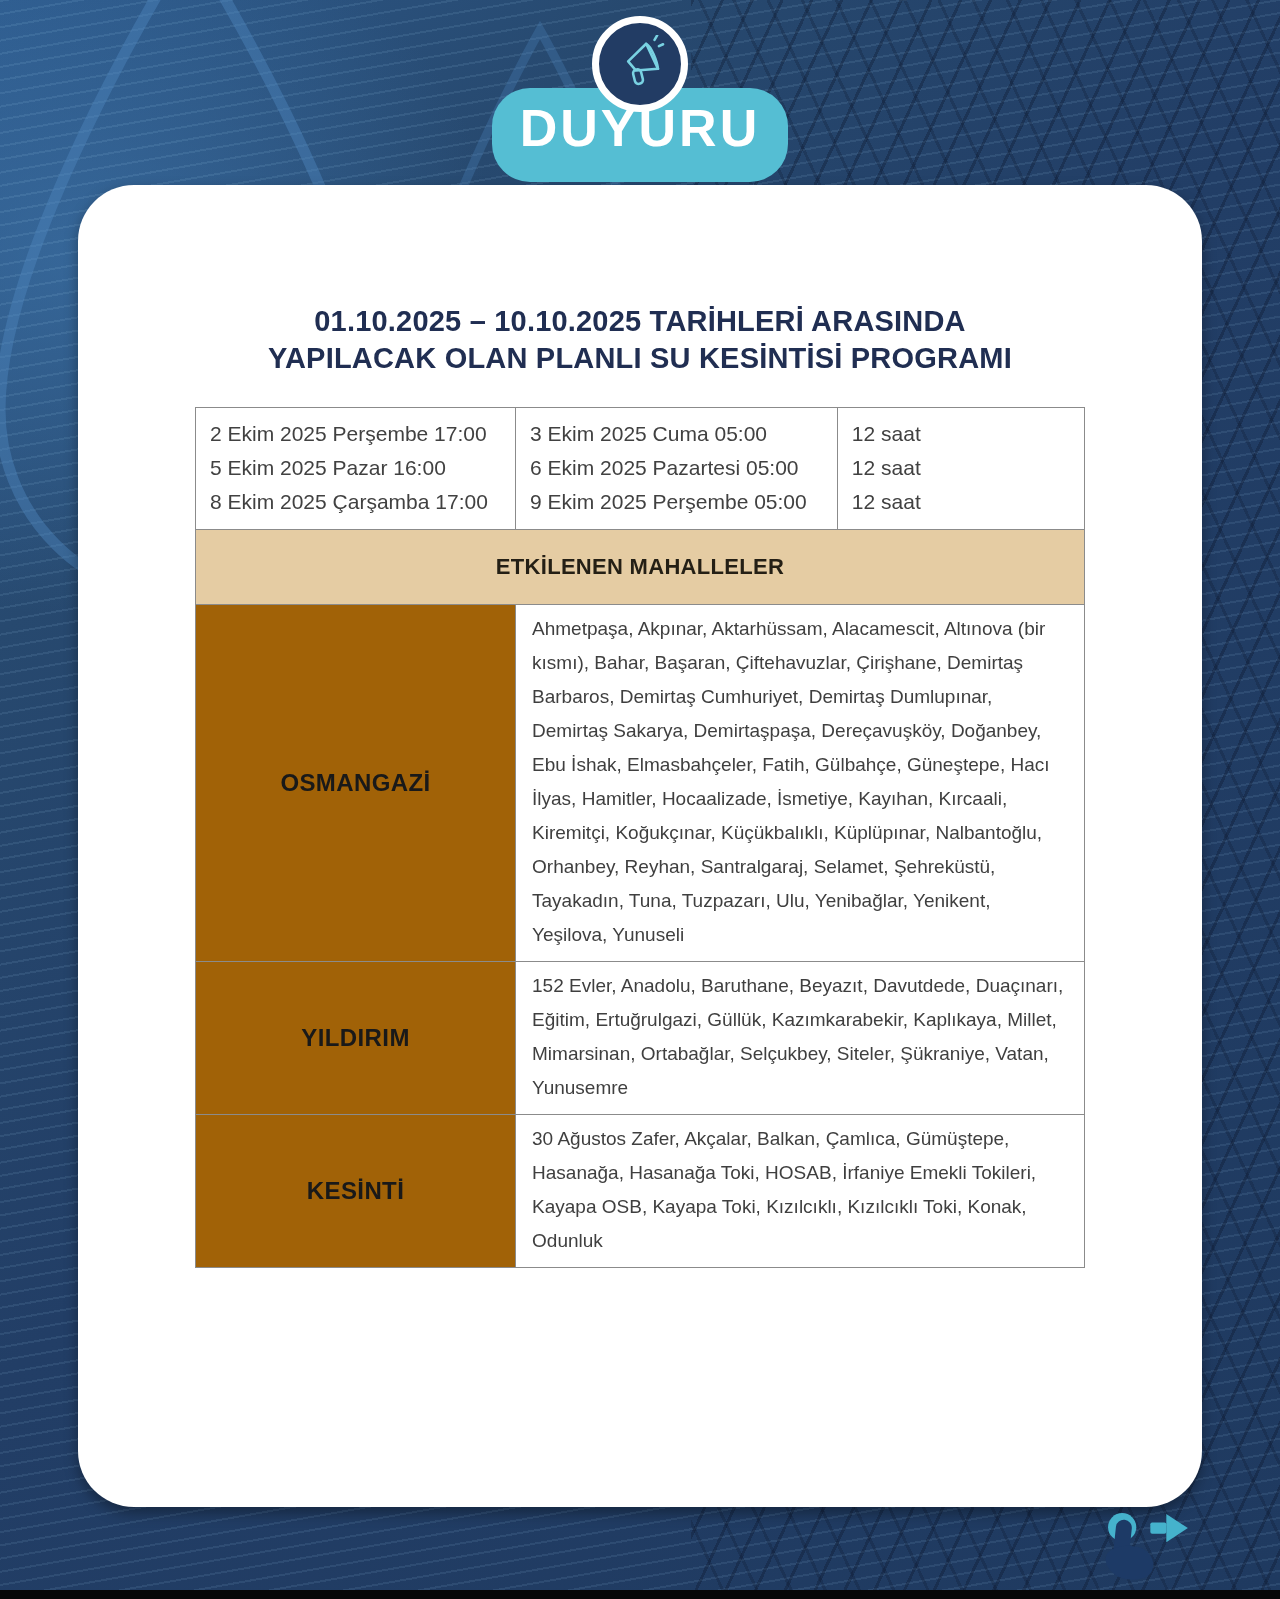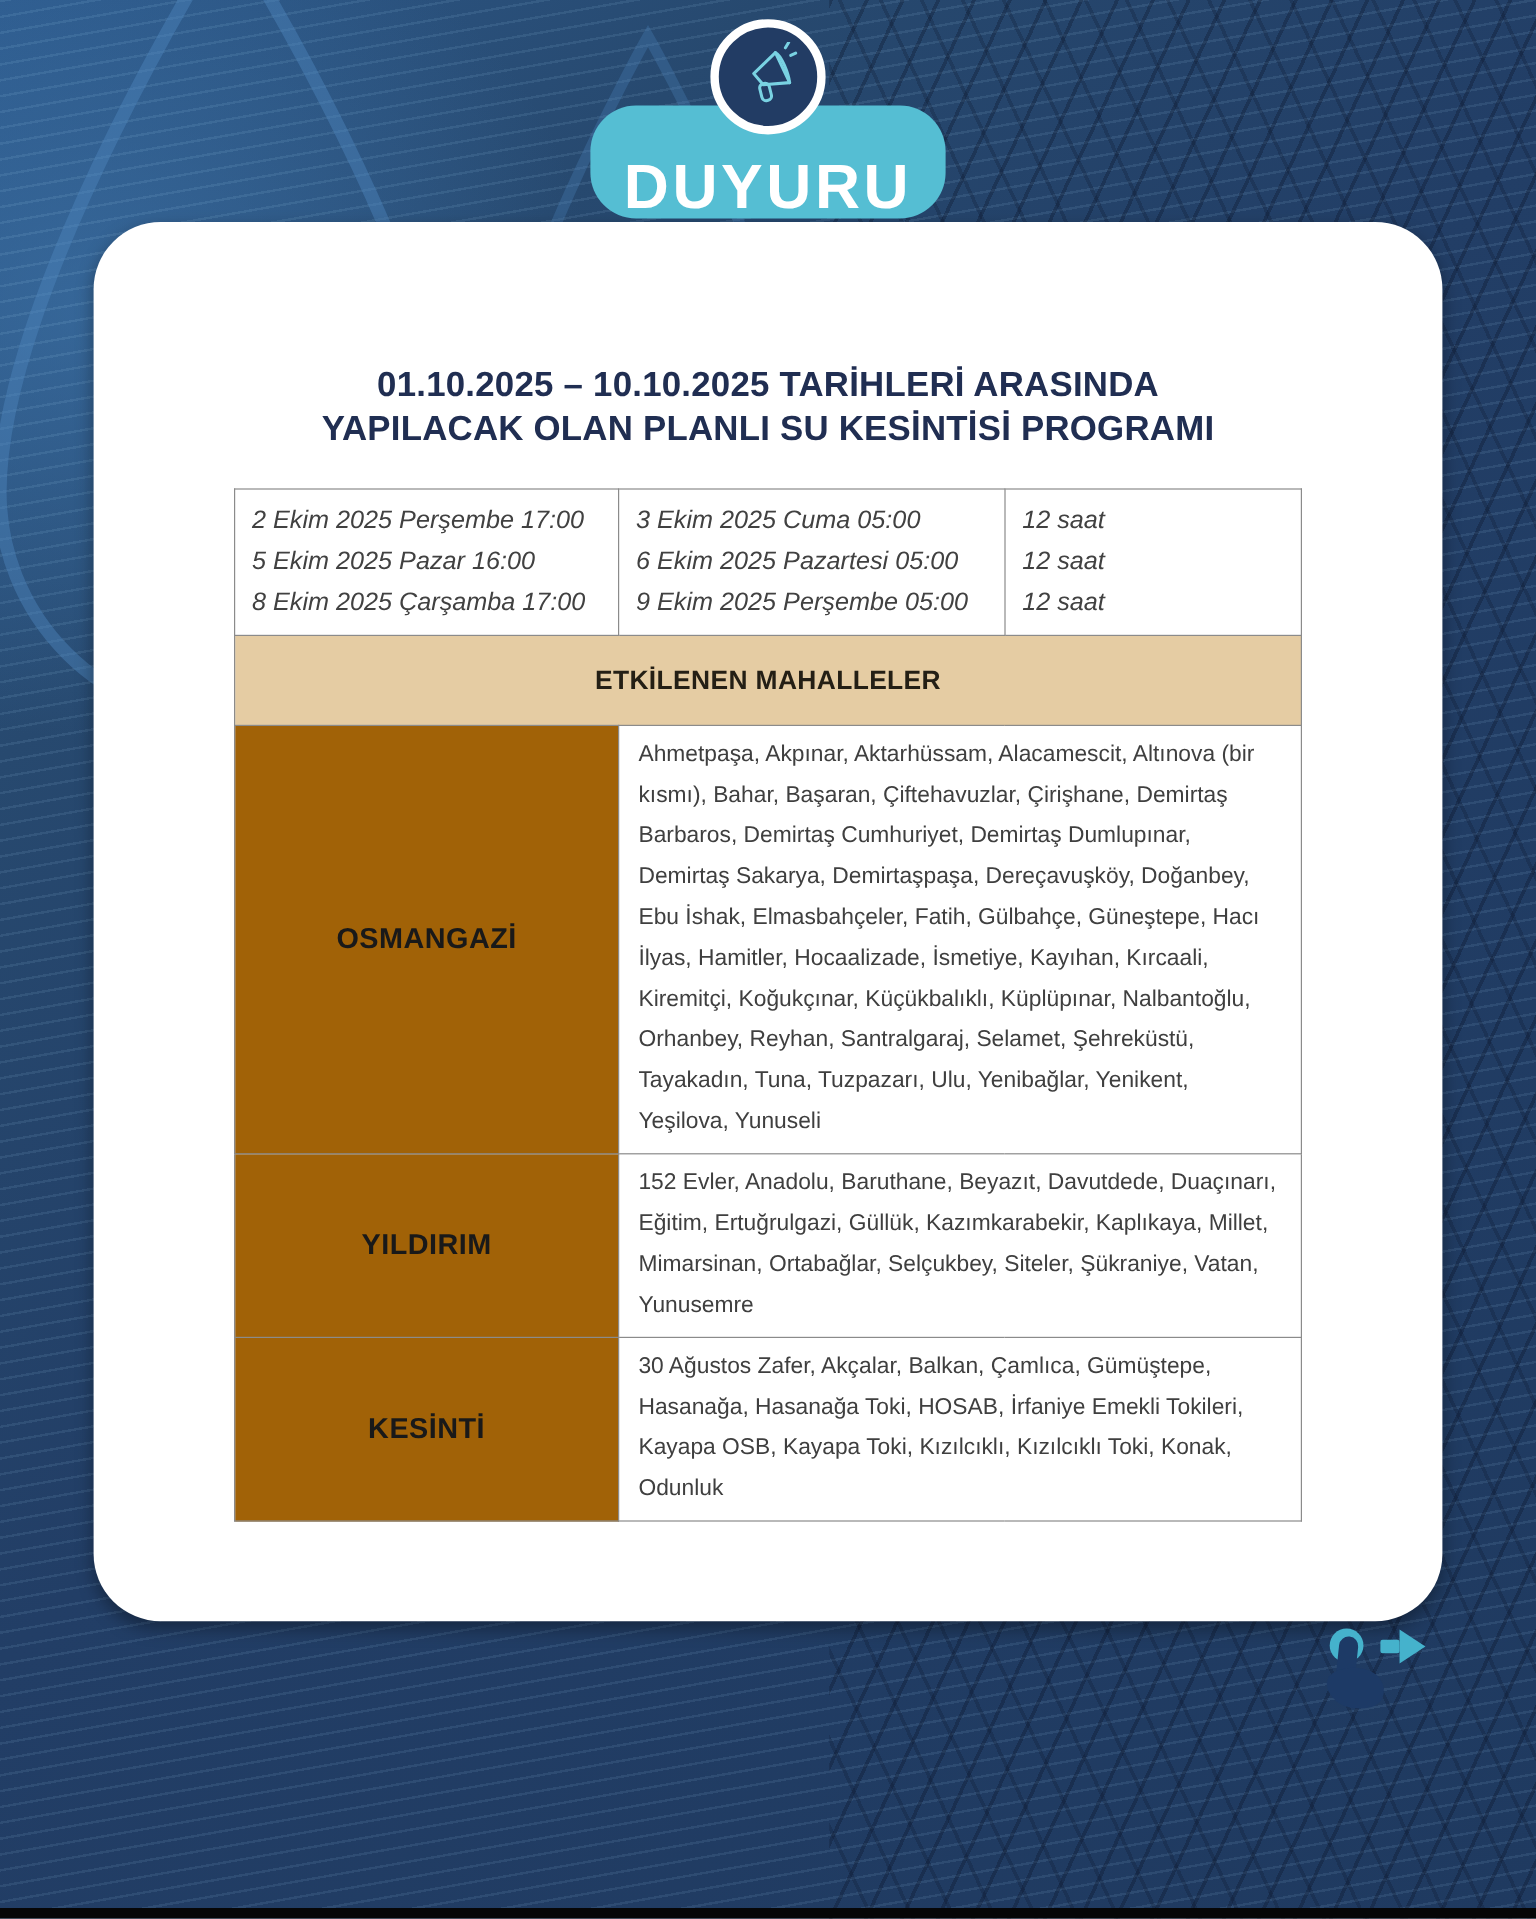--- a/index.html
+++ b/index.html
@@ -25,43 +25,43 @@
     pointer-events:none;
   }
   .drops{position:absolute;left:-60px;top:-90px;z-index:0;}
   .bottom-strip{position:absolute;left:0;bottom:0;width:100%;height:9px;background:#060607;z-index:6;}
 
   
   .banner{position:absolute;left:50%;top:88px;transform:translateX(-50%);
     width:296px;height:94px;background:#55bed3;border-radius:38px;z-index:3;
     display:flex;align-items:flex-end;justify-content:center;}
   .banner-title{color:#fff;font-size:52px;font-weight:800;letter-spacing:3px;line-height:1;
-    padding-bottom:0;}
+    padding-bottom:28px;}
   .banner-badge{position:absolute;left:50%;top:16px;transform:translateX(-50%);
     width:82px;height:82px;border-radius:50%;background:#223c64;border:7px solid #fff;z-index:4;
     display:flex;align-items:center;justify-content:center;}
 
   
-  .card{position:absolute;left:78px;top:185px;width:1124px;height:1166px;background:#fff;
+  .card{position:absolute;left:78px;top:185px;width:1124px;height:1322px;background:#fff;
     border-radius:56px;z-index:2;box-shadow:0 6px 14px rgba(0,0,0,.35);}
   .card-inner{position:relative;width:100%;height:100%;}
 
   .main-title{margin:118px 60px 0;text-align:center;color:#202e52;
     font-size:29px;line-height:1.28;font-weight:800;letter-spacing:.2px;}
 
   table.program{border-collapse:collapse;margin:30px auto 0;width:890px;table-layout:fixed;
     border:1.5px solid #8b8b8b;}
   table.program col.c1{width:36.0%;}
   table.program col.c2{width:36.2%;}
   table.program col.c3{width:27.8%;}
   table.program th, table.program td{border:1.5px solid #8b8b8b;}
   th.head-cell{background:#e5cca3;color:#241f15;font-size:23px;font-weight:800;
     letter-spacing:.3px;text-align:left;padding:13px 0 13px 14px;}
   td.dates-cell{vertical-align:top;padding:9px 6px 10px 14px;}
-  .date-line{font-size:21px;color:#414141;line-height:34px;white-space:nowrap;font-style:italic;}
+  .date-line{font-size:21px;color:#414141;line-height:34px;white-space:nowrap;}
   td.section-cell{background:#e5cca3;color:#241f15;font-size:22px;font-weight:800;
     letter-spacing:.3px;text-align:center;padding:24px 0;}
   td.district-cell{background:#a16207;text-align:center;vertical-align:middle;
     font-size:24px;font-weight:800;color:#191919;letter-spacing:.4px;}
   td.hoods-cell{background:#fff;vertical-align:top;padding:7px 14px 9px 16px;
     font-size:19px;color:#3f3f3f;line-height:34px;}
 
   .swipe{position:absolute;right:10px;bottom:34px;width:104px;height:92px;}
 </style>
 </head>

